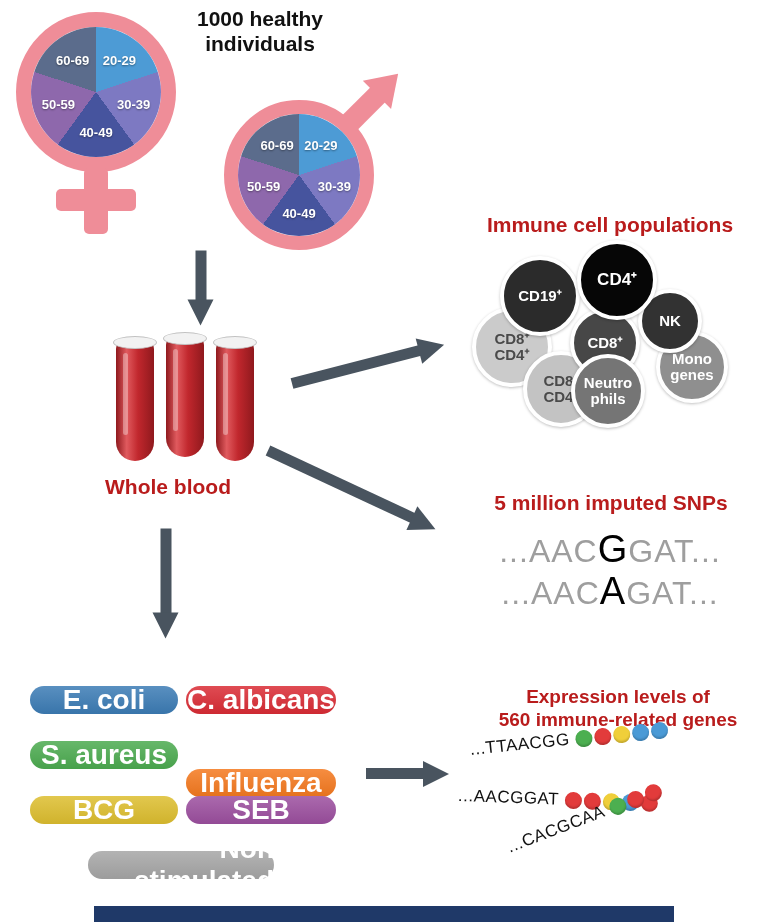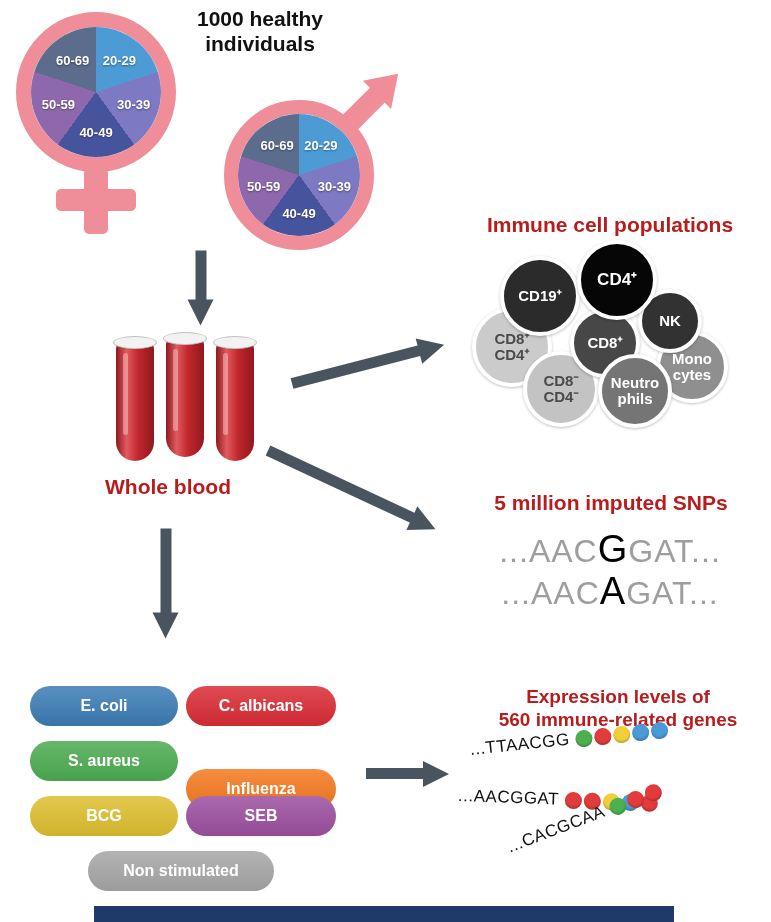--- a/index.html
+++ b/index.html
@@ -65,33 +65,33 @@
   
   .cell{position:absolute;border-radius:50%;border:4px solid #fff;display:flex;align-items:center;
     justify-content:center;text-align:center;font-weight:bold;font-size:15px;line-height:1.05;
     box-shadow:0 1px 3px rgba(0,0,0,.25);}
   .c-dp{left:472px;top:307px;width:80px;height:80px;}
   .c-cd19{left:500px;top:256px;width:80px;height:80px;}
   .c-dn{left:523px;top:351px;width:76px;height:76px;}
   .c-mono{left:656px;top:331px;width:72px;height:72px;}
   .c-nk{left:638px;top:289px;width:64px;height:64px;}
   .c-cd8{left:570px;top:308px;width:70px;height:70px;}
-  .c-neutro{left:598px;top:354px;width:74px;height:74px;}
+  .c-neutro{left:571px;top:354px;width:74px;height:74px;}
   .c-cd4{left:577px;top:240px;width:80px;height:80px;font-size:17px;}
 
   
   .snp-line{position:absolute;left:450px;width:320px;text-align:center;font-weight:normal;
     font-size:32px;letter-spacing:1px;color:#9e9e9e;}
   .snp-l1{top:528px;}
   .snp-l2{top:570px;}
   .snp-line .allele{color:#000;font-size:38px;}
 
   
-  .stim{position:absolute;height:40px;border-radius:20px;display:flex;align-items:center;justify-content:center;
-    color:#fff;font-weight:bold;font-size:16px;
+  .stim{position:absolute;height:28px;border-radius:20px;display:flex;align-items:center;justify-content:center;
+    color:#fff;font-weight:bold;font-size:28px;
     background-image:linear-gradient(180deg,rgba(255,255,255,.15),rgba(0,0,0,.06));}
   .s0{left:30px;top:686px;width:148px;}
   .s1{left:186px;top:686px;width:150px;}
   .s2{left:30px;top:741px;width:148px;}
   .s3{left:186px;top:741px;width:150px;}
   .s4{left:30px;top:796px;width:148px;}
   .s5{left:186px;top:796px;width:150px;}
   .s6{left:88px;top:851px;width:186px;}
 
   
@@ -159,21 +159,21 @@
     </div>
   <div class="cell c-cd19" style="background-color: rgb(43, 43, 43); color: rgb(255, 255, 255);">
       <span class="preline">CD19⁺</span>
     </div>
   <div class="cell c-dn" style="background-color: rgb(195, 195, 195); color: rgb(74, 74, 74); align-items: center;">
       <span class="preline">CD8⁻
 CD4⁻</span>
     </div>
   <div class="cell c-mono" style="background-color: rgb(143, 143, 143); color: rgb(255, 255, 255);">
       <span class="preline">Mono
-cytes</span>
+genes</span>
     </div>
   <div class="cell c-nk" style="background-color: rgb(50, 50, 50); color: rgb(255, 255, 255);">
       <span class="preline">NK</span>
     </div>
   <div class="cell c-cd8" style="background-color: rgb(71, 71, 71); color: rgb(255, 255, 255);">
       <span class="preline">CD8⁺</span>
     </div>
   <div class="cell c-neutro" style="background-color: rgb(117, 117, 117); color: rgb(255, 255, 255);">
       <span class="preline">Neutro
 phils</span>
@@ -197,21 +197,21 @@
     </div>
   <div class="stim s3" style="background-color: rgb(244, 121, 31); margin-top: 28px;">
       <span>Influenza</span>
     </div>
   <div class="stim s5" style="background-color: rgb(156, 79, 159);">
       <span>SEB</span>
     </div>
   <div class="stim s4" style="background-color: rgb(221, 190, 47);">
       <span>BCG</span>
     </div>
-  <div class="stim s6" style="background-color: rgb(166, 166, 166);">
+  <div class="stim s6" style="background-color: rgb(166, 166, 166); text-align: right;">
       <span>Non stimulated</span>
     </div>
 
   <div class="section-title expr-title preline">Expression levels of
 560 immune-related genes</div>
   <div class="gene g0">
     <span class="gseq">...TTAACGG</span>
     <span class="dot" style="background-color: rgb(76, 175, 80);"></span>
     <span class="dot" style="background-color: rgb(226, 59, 59);"></span>
     <span class="dot" style="background-color: rgb(240, 207, 58);"></span>

